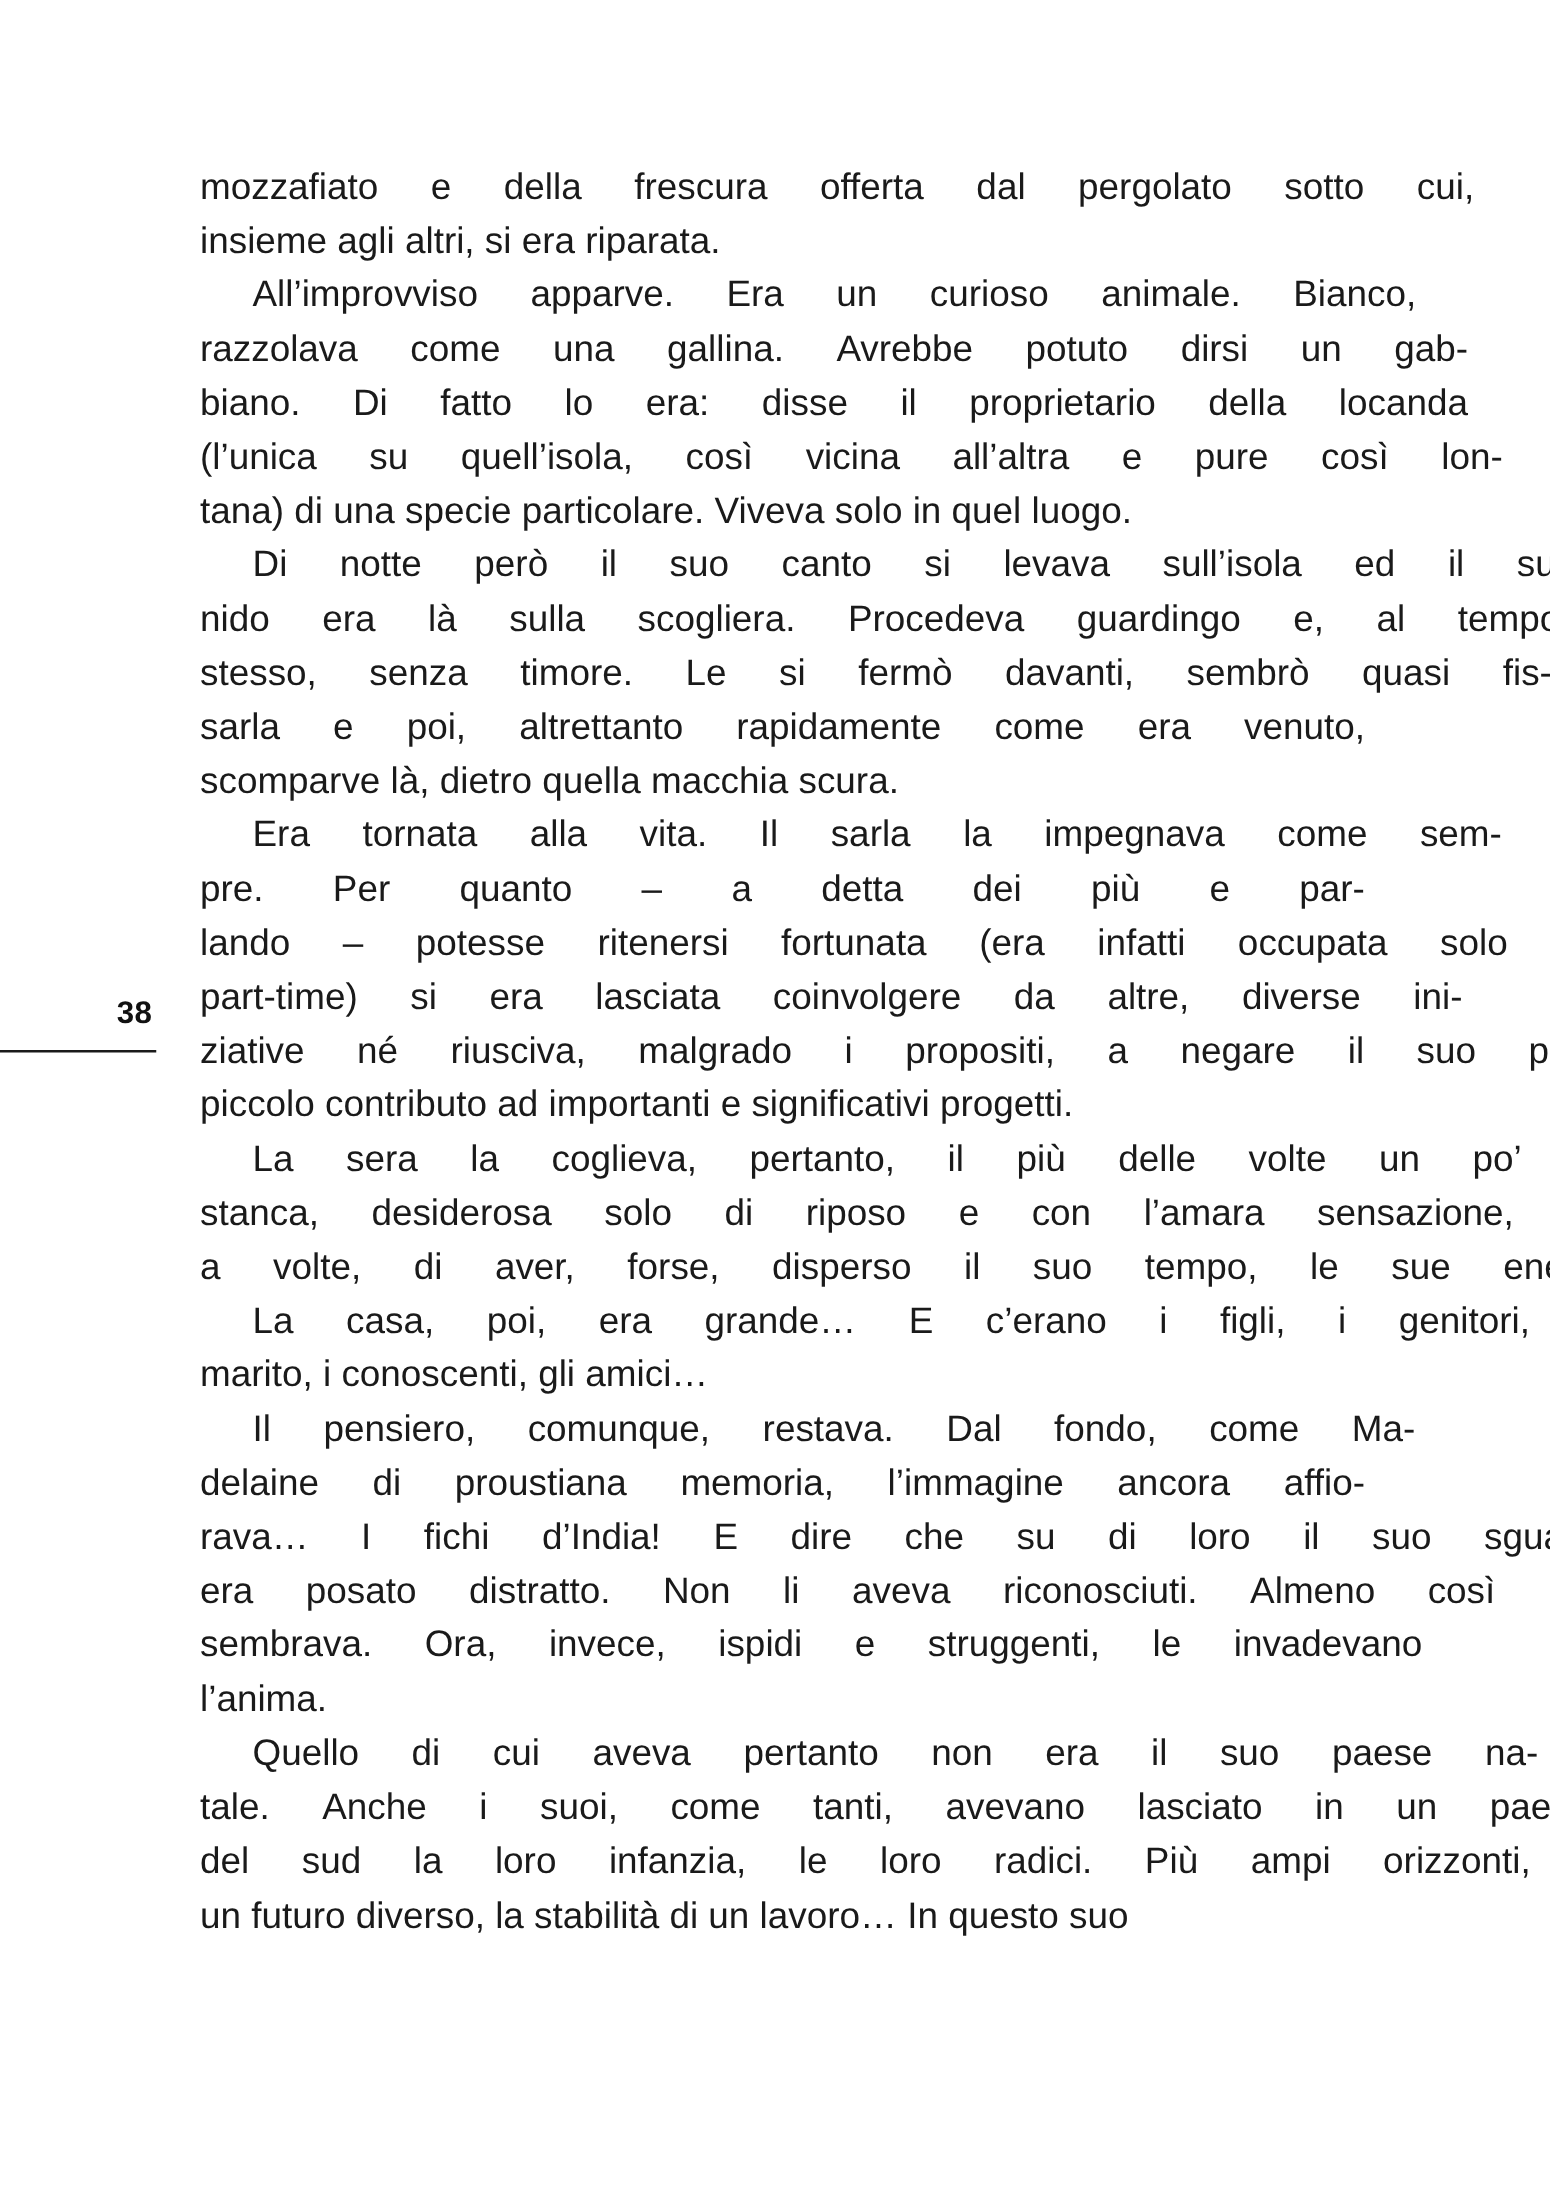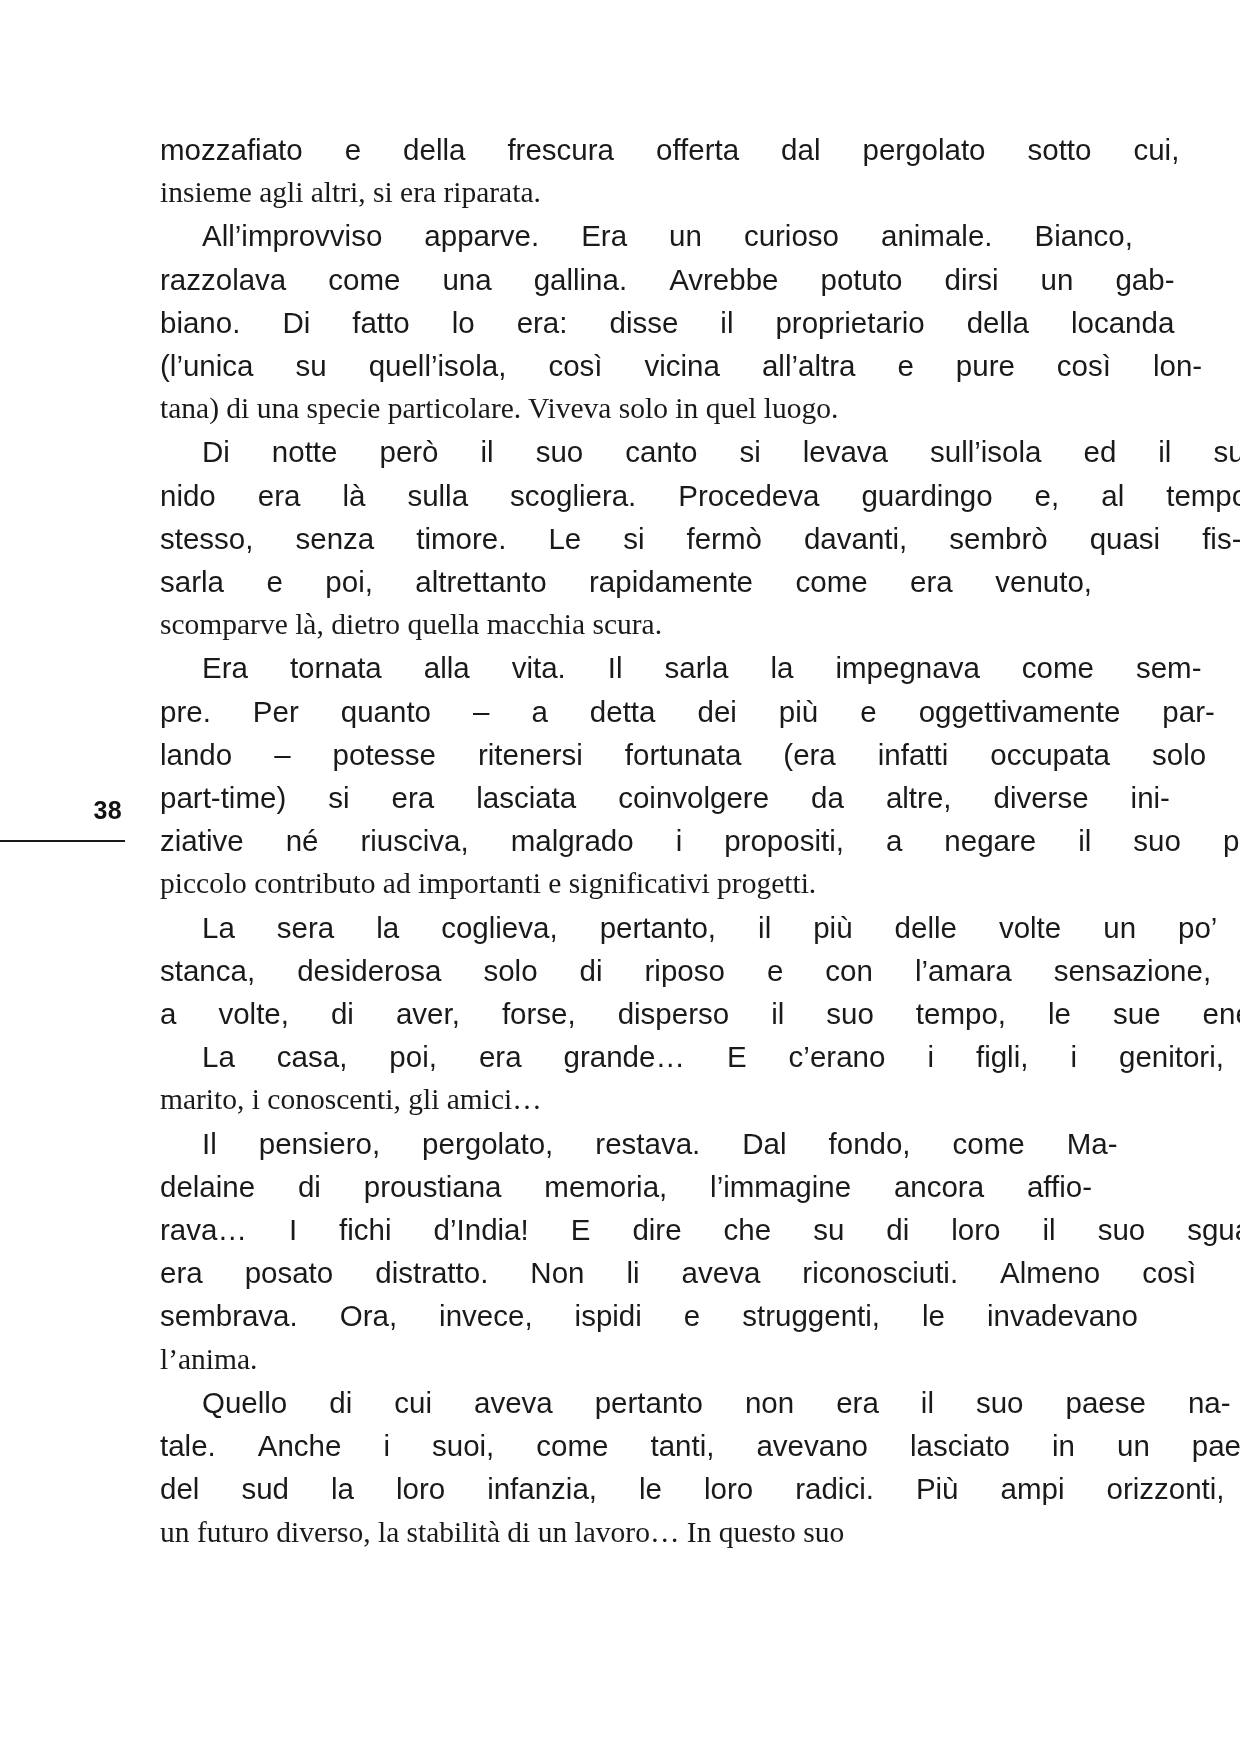--- a/index.html
+++ b/index.html
@@ -72,21 +72,20 @@
     display: flex;
     white-space: normal;
     justify-content: space-between;
   }
   .line.just > span {
     white-space: pre;
   }
   
   .line.last {
     display: block;
-    font-family: Liberation Serif, serif;
   }
   .line .indent {
     display: inline-block;
     width: 44px;
   }
 </style>
 </head>
 <body>
 
 <div class="page">
@@ -228,21 +227,20 @@
         <span class="line just">
           <span>pre.</span>
           <span>Per</span>
           <span>quanto</span>
           <span>–</span>
           <span>a</span>
           <span>detta</span>
           <span>dei</span>
           <span>più</span>
           <span>e</span>
-          <span>oggettivamente</span>
           <span>par-</span>
         </span>
         <span class="line just">
           <span>lando</span>
           <span>–</span>
           <span>potesse</span>
           <span>ritenersi</span>
           <span>fortunata</span>
           <span>(era</span>
           <span>infatti</span>
@@ -332,21 +330,21 @@
           <span>genitori,</span>
           <span>il</span>
         </span>
         <span class="line last">marito, i conoscenti, gli amici…</span>
       </p>
       <p class="para">
         <span class="line just">
           <span class="indent"></span>
           <span>Il</span>
           <span>pensiero,</span>
-          <span>pergolato,</span>
+          <span>comunque,</span>
           <span>restava.</span>
           <span>Dal</span>
           <span>fondo,</span>
           <span>come</span>
           <span>Ma-</span>
         </span>
         <span class="line just">
           <span>delaine</span>
           <span>di</span>
           <span>proustiana</span>

